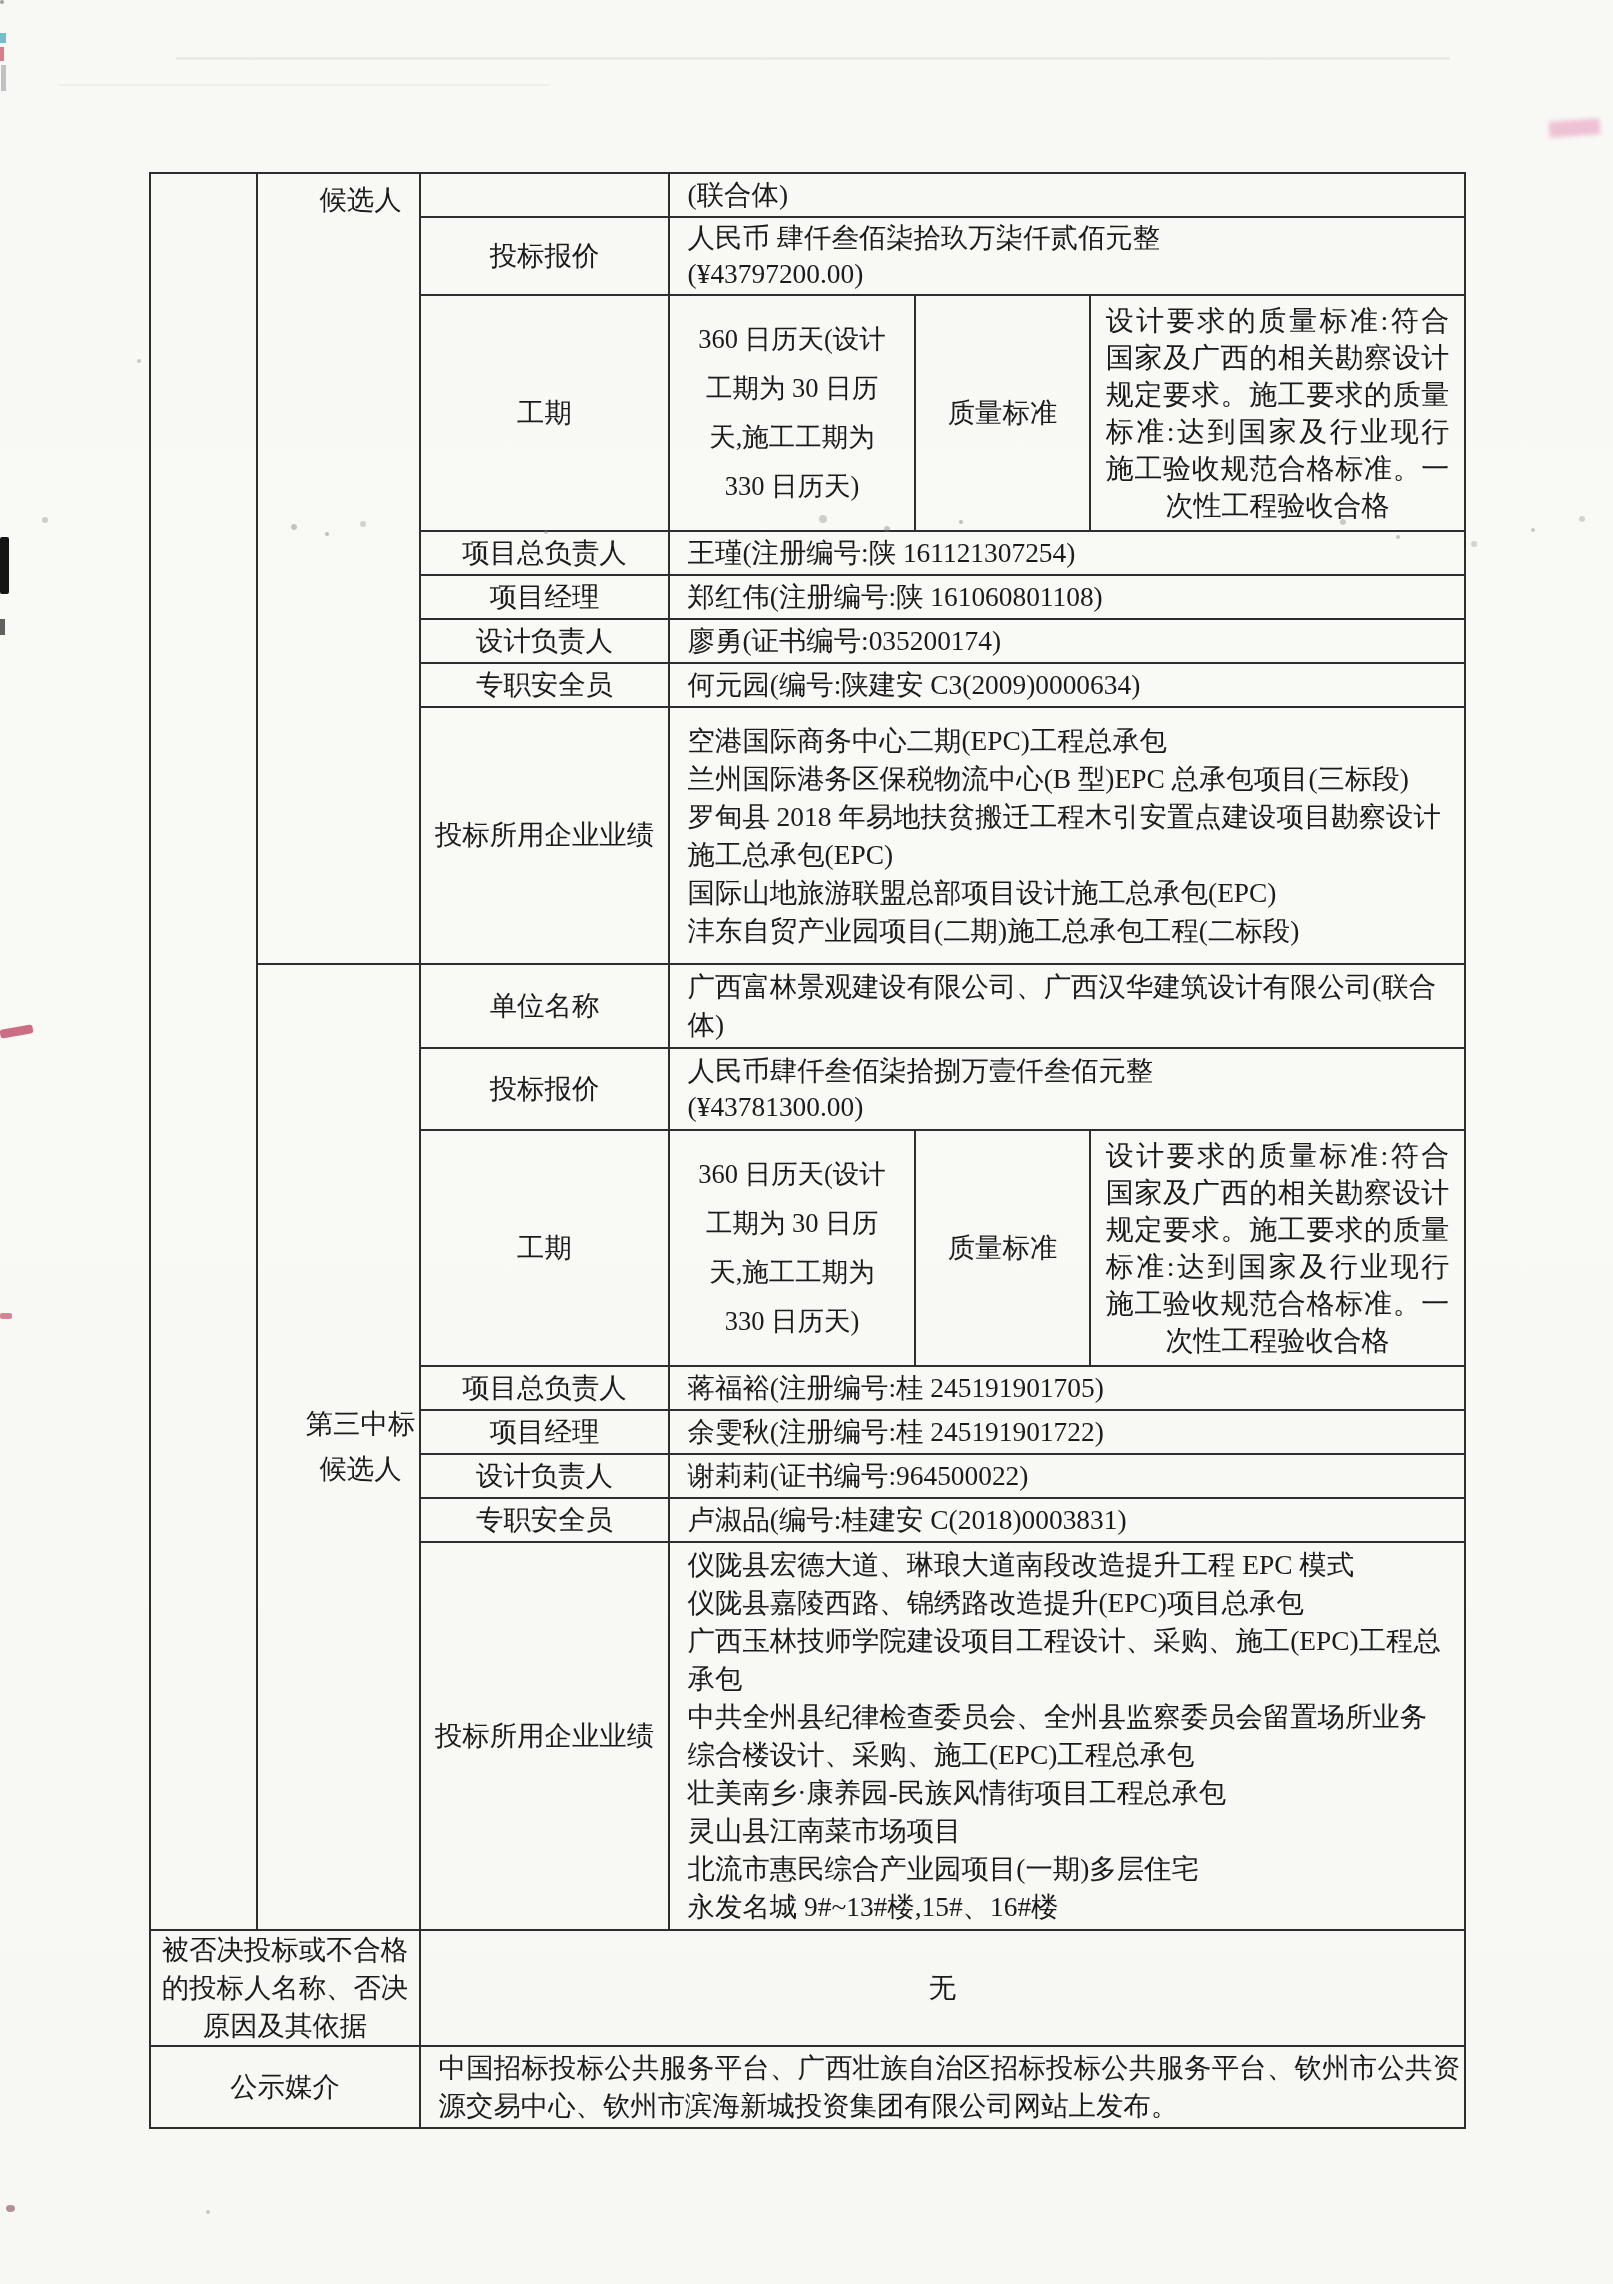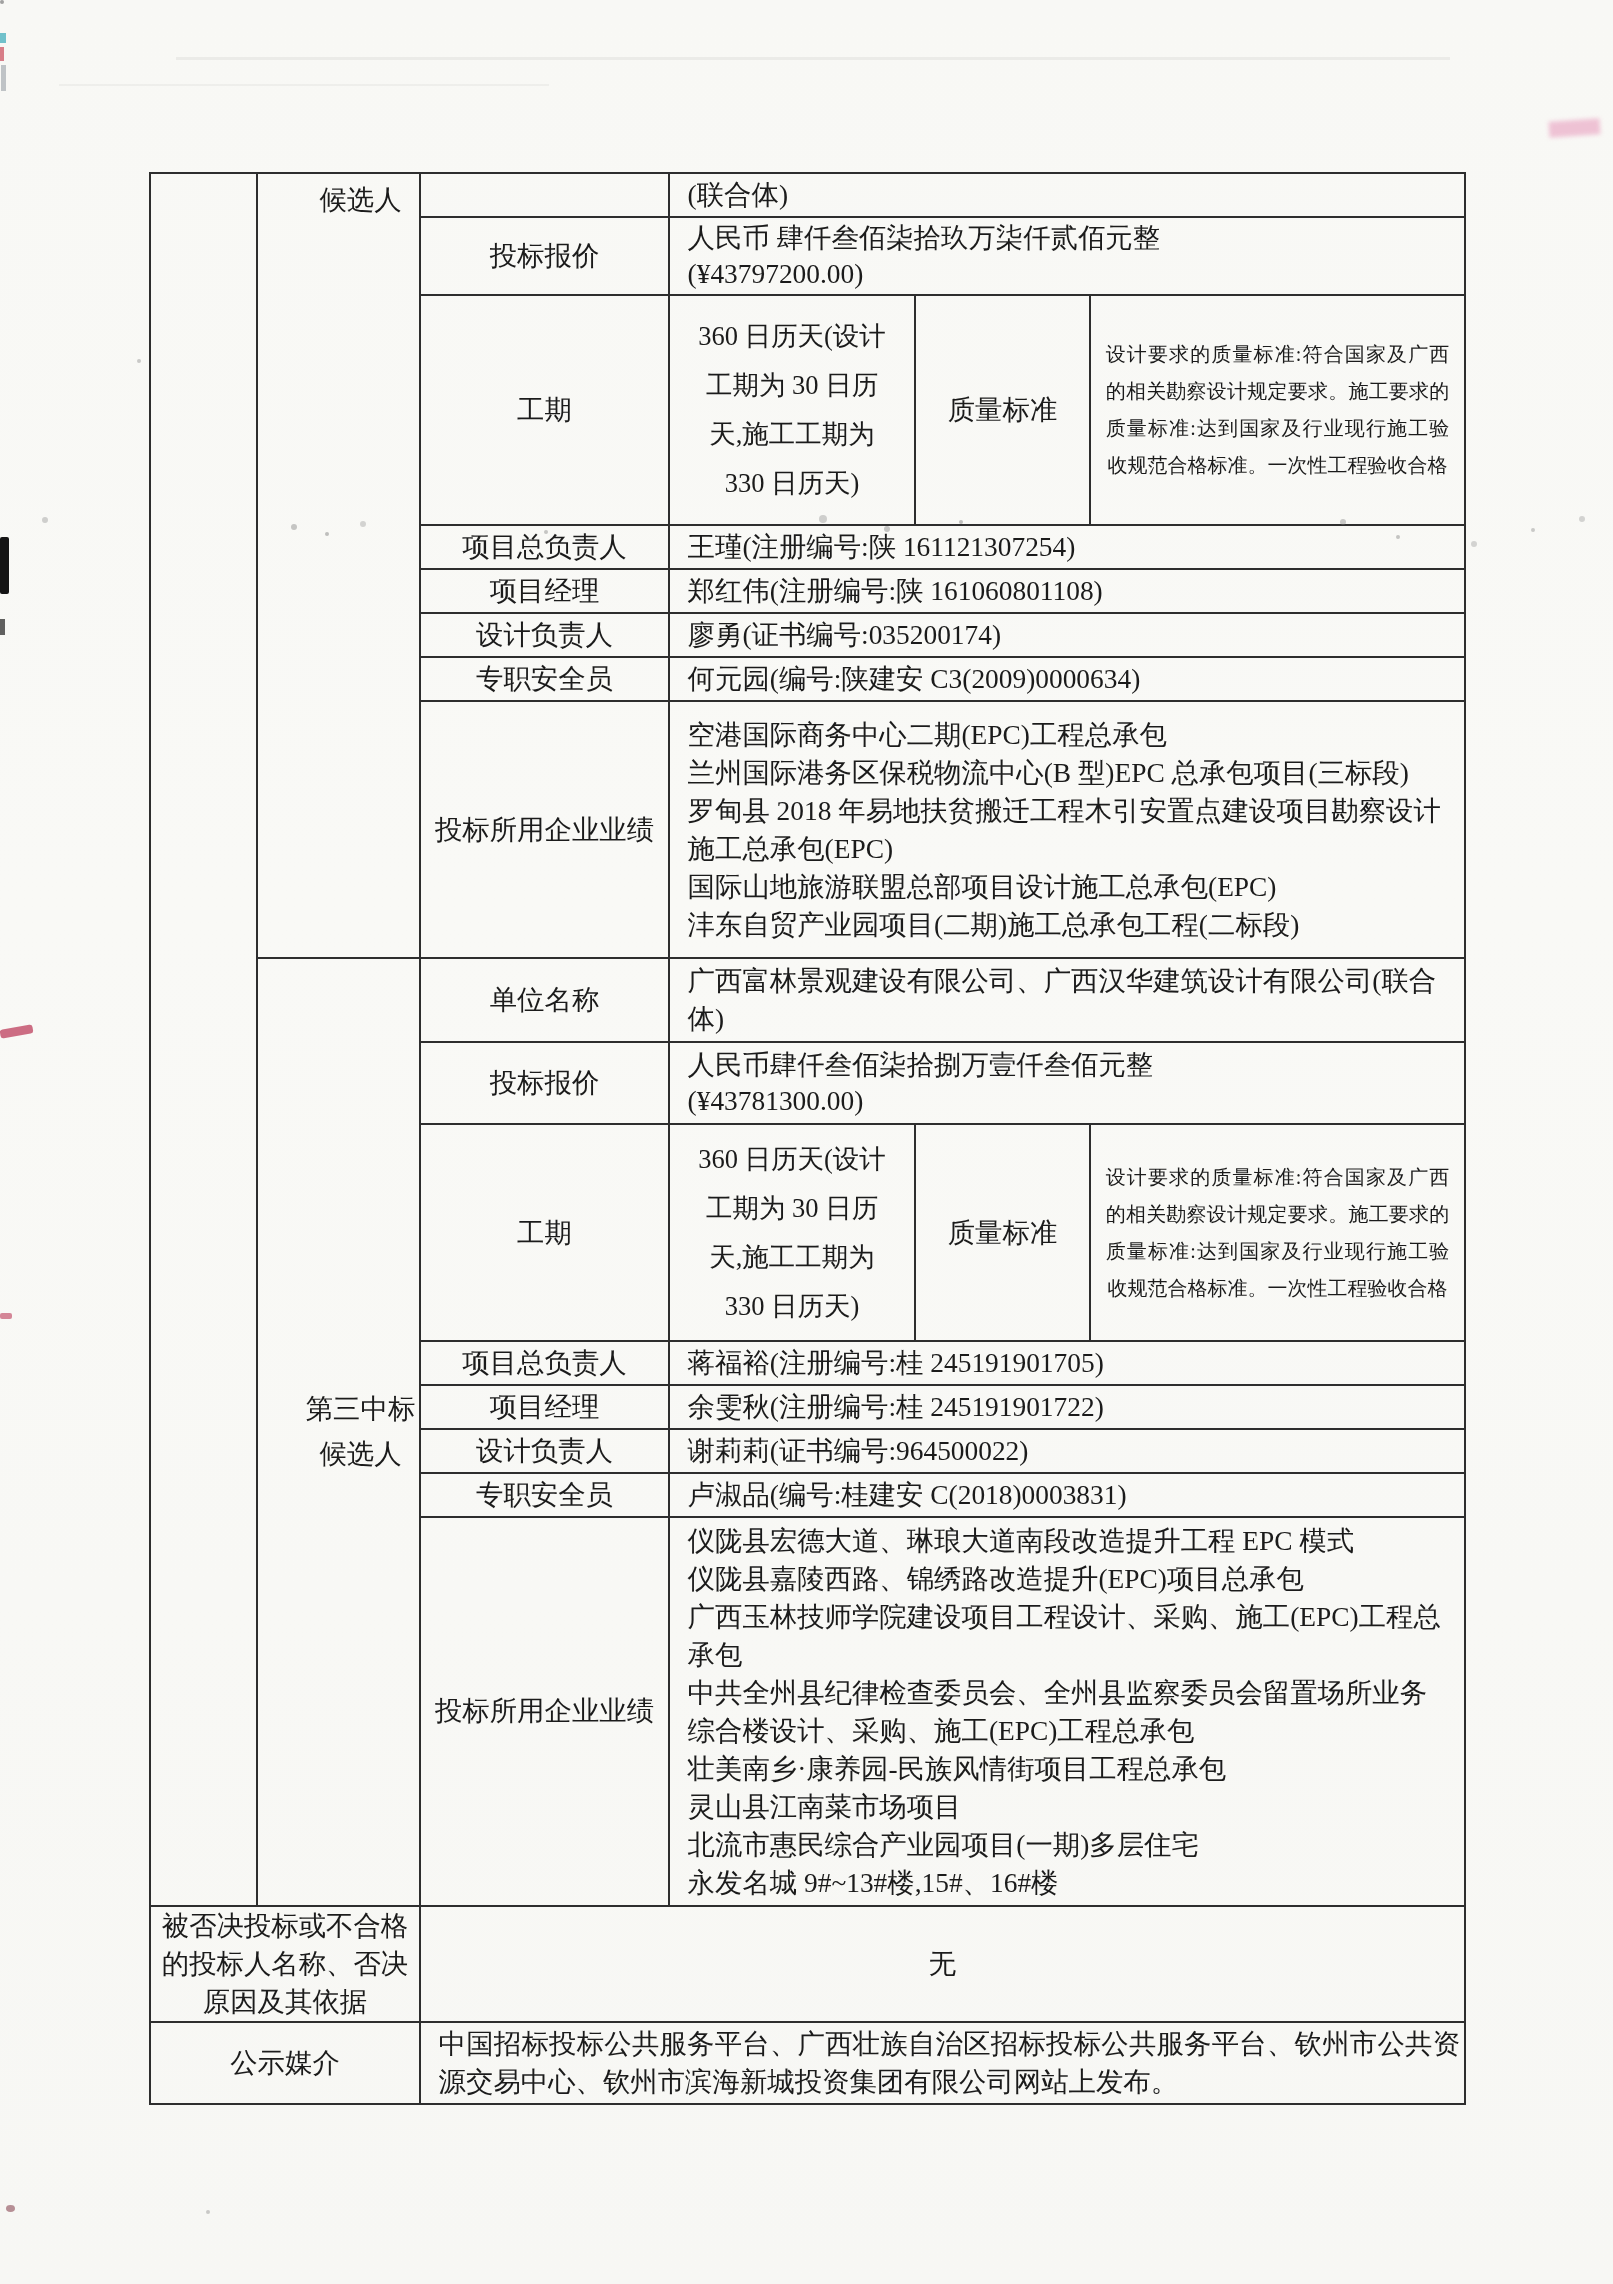--- a/index.html
+++ b/index.html
@@ -16,21 +16,21 @@
     width:1315px;border-collapse:collapse;table-layout:fixed;
     font-size:27.4px;line-height:38px;
   }
   td{border:2px solid #2e2e2e;vertical-align:middle;padding:0;overflow:hidden;}
   .lbl{text-align:center;}
   .val{text-align:left;padding:2px 13.7px 2px 17.6px;}
   .top{vertical-align:top;padding-top:3.9px;}
   .pre{white-space:pre-line;}
   .ctr{text-align:center;}
   .dur{font-size:26.5px;line-height:49px;text-align:center;white-space:pre-line;}
-  .qual{font-size:20px;line-height:37px;text-align:justify;text-align-last:center;
+  .qual{font-size:28px;line-height:37px;text-align:justify;text-align-last:center;
         padding:5.9px 14.7px;}
   .perf{line-height:38px;padding-top:3.9px;padding-bottom:3px;}
   .price{line-height:36px;}
   .side{line-height:45px;padding-left:44px;}
   .dash-top{border-top:2px dashed #4a4a4a;}
   .media-val{text-align:justify;padding-right:4px;}
   
   .art{position:absolute;pointer-events:none;}
   .speckles{left:0;top:0;width:3.9px;height:3.9px;border-radius:50%;background:rgba(90,90,90,.55);
     box-shadow:292px 525px 0 1px rgba(120,120,120,.4),

